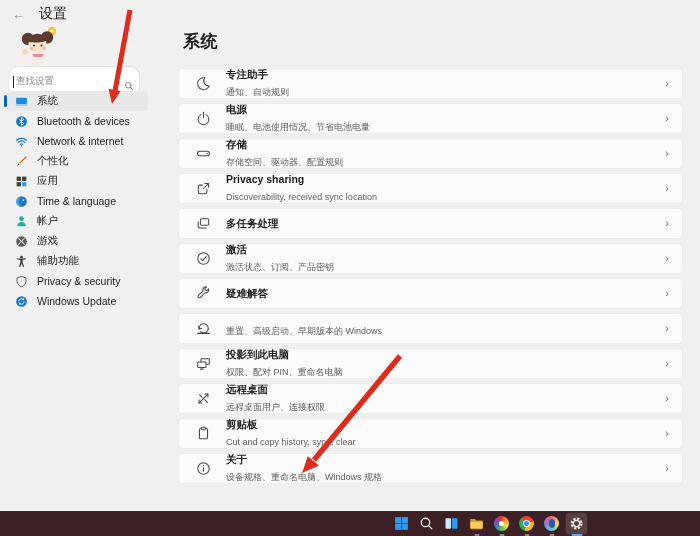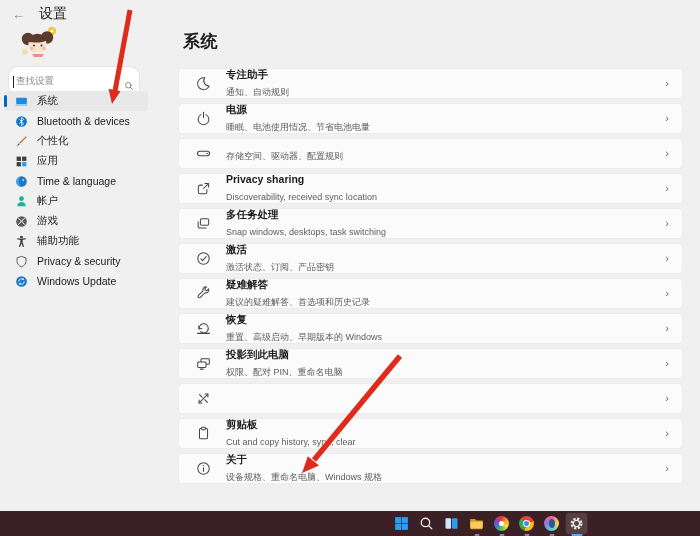--- a/index.html
+++ b/index.html
@@ -121,20 +121,31 @@
         <span class="nav-ic">
           <svg viewBox="0 0 16 16">
             <circle cx="8" cy="8" r="6.6" fill="#0d76d1"></circle>
             <path d="M5.2 5.3l5.6 5.4L8 12.9V3.1l2.8 2.2-5.6 5.4" fill="none" stroke="#fff" stroke-width="1"></path>
           </svg>
         </span>
         <span class="nav-label">Bluetooth &amp; devices</span>
       </div>
       <div class="nav-item">
         <span class="nav-ic">
+          <svg viewBox="0 0 16 16" fill="none" stroke="#0d76d1" stroke-width="1.5" stroke-linecap="round">
+            <path d="M1.8 6.4a9.4 9.4 0 0 1 12.4 0"></path>
+            <path d="M4.1 9a6 6 0 0 1 7.8 0"></path>
+            <path d="M6.3 11.4a3 3 0 0 1 3.4 0"></path>
+            <circle cx="8" cy="13.3" r="0.9" fill="#0d76d1" stroke="none"></circle>
+          </svg>
+        </span>
+        <span class="nav-label">Network &amp; internet</span>
+      </div>
+      <div class="nav-item">
+        <span class="nav-ic">
           <svg viewBox="0 0 16 16">
             <path d="M13.4 1.5l1.1 1.1L6.2 10.9 4.9 9.7z" fill="#d4691f"></path>
             <path d="M4.4 10.3l-2.3 3.6 3.6-2.3z" fill="#474747"></path>
           </svg>
         </span>
         <span class="nav-label">个性化</span>
       </div>
       <div class="nav-item">
         <span class="nav-ic">
           <svg viewBox="0 0 16 16">
@@ -232,20 +243,21 @@
         <span class="chev">›</span>
       </div>
       <div class="row">
         <span class="row-ic">
           <svg viewBox="0 0 16 16" fill="none" stroke="#484644" stroke-width="1.1">
             <rect x="1.6" y="5.7" width="12.8" height="4.7" rx="2.3"></rect>
             <circle cx="11.9" cy="8" r="0.75" fill="#484644" stroke="none"></circle>
           </svg>
         </span>
         <span class="row-texts">
+          <span class="row-title">存储</span>
           <span class="row-sub">存储空间、驱动器、配置规则</span>
         </span>
         <span class="chev">›</span>
       </div>
       <div class="row">
         <span class="row-ic">
           <svg viewBox="0 0 16 16" fill="none" stroke="#484644" stroke-width="1.1" stroke-linecap="round" stroke-linejoin="round">
             <path d="M6.8 4.4H4.4a1.9 1.9 0 0 0-1.9 1.9v5.3a1.9 1.9 0 0 0 1.9 1.9h5.3a1.9 1.9 0 0 0 1.9-1.9V9.2"></path>
             <path d="M9.4 2.6h4v4"></path>
             <path d="M13 3l-5 5"></path>
@@ -259,21 +271,20 @@
       </div>
       <div class="row">
         <span class="row-ic">
           <svg viewBox="0 0 16 16" fill="none" stroke="#484644" stroke-width="1.1">
             <rect x="4.7" y="2.9" width="8.8" height="6.9" rx="1.2"></rect>
             <path d="M11.2 12.9H4a1.7 1.7 0 0 1-1.7-1.7V5.8"></path>
           </svg>
         </span>
         <span class="row-texts">
           <span class="row-title">多任务处理</span>
-          <span class="row-sub">Snap windows, desktops, task switching</span>
         </span>
         <span class="chev">›</span>
       </div>
       <div class="row">
         <span class="row-ic">
           <svg viewBox="0 0 16 16" fill="none" stroke="#484644" stroke-width="1.1" stroke-linecap="round" stroke-linejoin="round">
             <circle cx="8" cy="8" r="6.1"></circle>
             <path d="M5.2 8.3l1.9 1.9 3.7-4.2"></path>
           </svg>
         </span>
@@ -284,34 +295,32 @@
         <span class="chev">›</span>
       </div>
       <div class="row">
         <span class="row-ic">
           <svg viewBox="0 0 16 16" fill="none" stroke="#484644" stroke-width="1.1" stroke-linejoin="round">
             <path d="M13.7 4.2a3.2 3.2 0 0 1-4.1 3l-5 5a1.5 1.5 0 0 1-2.1-2.1l5-5a3.2 3.2 0 0 1 3.8-4.1L9.5 2.8l.3 1.8 1.8.3 1.8-1.8c.2.35.3.7.3 1.1z"></path>
           </svg>
         </span>
         <span class="row-texts">
           <span class="row-title">疑难解答</span>
-          <span class="row-sub">建议的疑难解答、首选项和历史记录</span>
         </span>
         <span class="chev">›</span>
       </div>
       <div class="row">
         <span class="row-ic">
           <svg viewBox="0 0 16 16" fill="none" stroke="#484644" stroke-width="1.1" stroke-linecap="round" stroke-linejoin="round">
             <path d="M3.3 8.3a4.9 4.9 0 1 1 1.5 3.1"></path>
             <path d="M2.9 5.6l.4 2.9 2.8-.5"></path>
             <path d="M1.7 13.2h12.6"></path>
           </svg>
         </span>
         <span class="row-texts">
-          <span class="row-title">恢复</span>
           <span class="row-sub">重置、高级启动、早期版本的 Windows</span>
         </span>
         <span class="chev">›</span>
       </div>
       <div class="row">
         <span class="row-ic">
           <svg viewBox="0 0 16 16" stroke="#484644" stroke-width="1.1">
             <rect x="5.3" y="2.9" width="8.9" height="5.9" rx="0.9" fill="none"></rect>
             <rect x="1.8" y="6.3" width="8.9" height="5.9" rx="0.9" fill="#fbfbfb"></rect>
             <path d="M4.7 14h3.1" fill="none" stroke-linecap="round"></path>
@@ -325,20 +334,24 @@
       </div>
       <div class="row">
         <span class="row-ic">
           <svg viewBox="0 0 16 16" fill="none" stroke="#484644" stroke-width="1.1" stroke-linecap="round" stroke-linejoin="round">
             <path d="M3.3 12.7L12.7 3.3"></path>
             <path d="M9.6 3.3h3.1v3.1"></path>
             <path d="M6.4 12.7H3.3V9.6"></path>
             <path d="M3.8 3.8l2.9 2.9"></path>
             <path d="M12.2 12.2l-2.9-2.9"></path>
           </svg>
+        </span>
+        <span class="row-texts">
+          <span class="row-title">远程桌面</span>
+          <span class="row-sub">远程桌面用户、连接权限</span>
         </span>
         <span class="chev">›</span>
       </div>
       <div class="row">
         <span class="row-ic">
           <svg viewBox="0 0 16 16" stroke="#484644" stroke-width="1.1">
             <rect x="3.7" y="2.7" width="8.6" height="10.9" rx="1.2" fill="none"></rect>
             <rect x="6" y="1.4" width="4" height="2.5" rx="0.8" fill="#fbfbfb"></rect>
           </svg>
         </span>

